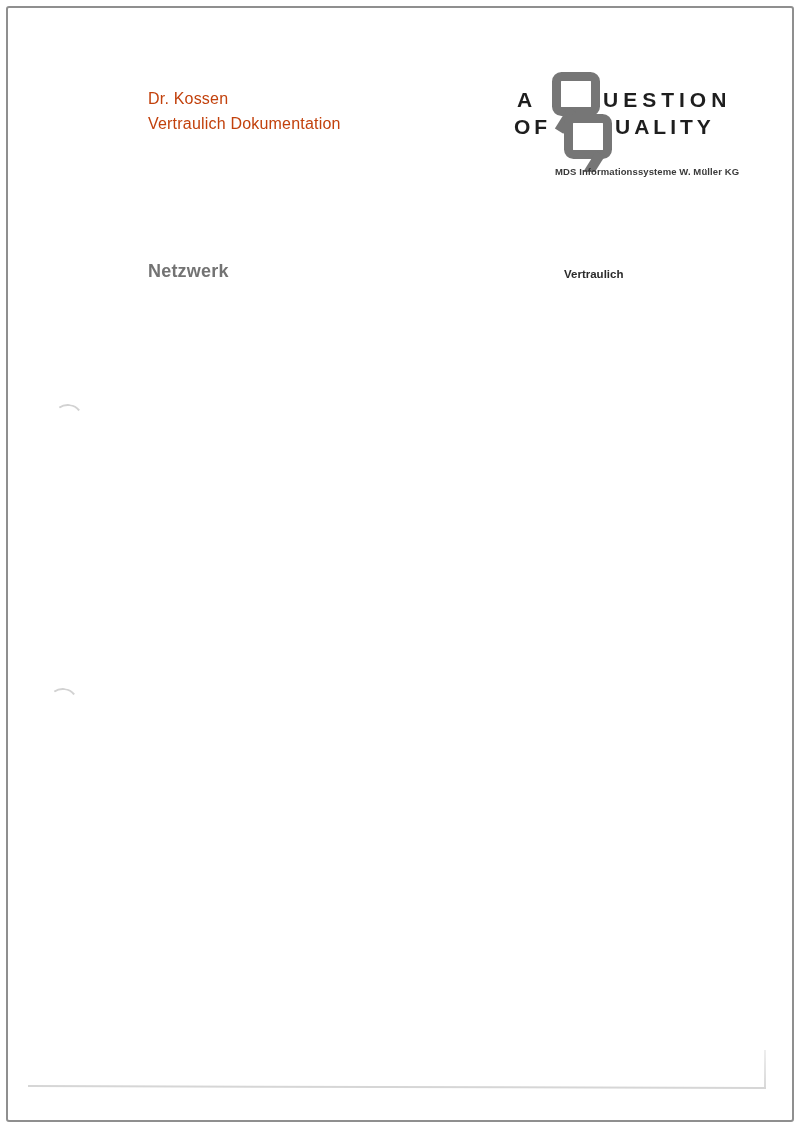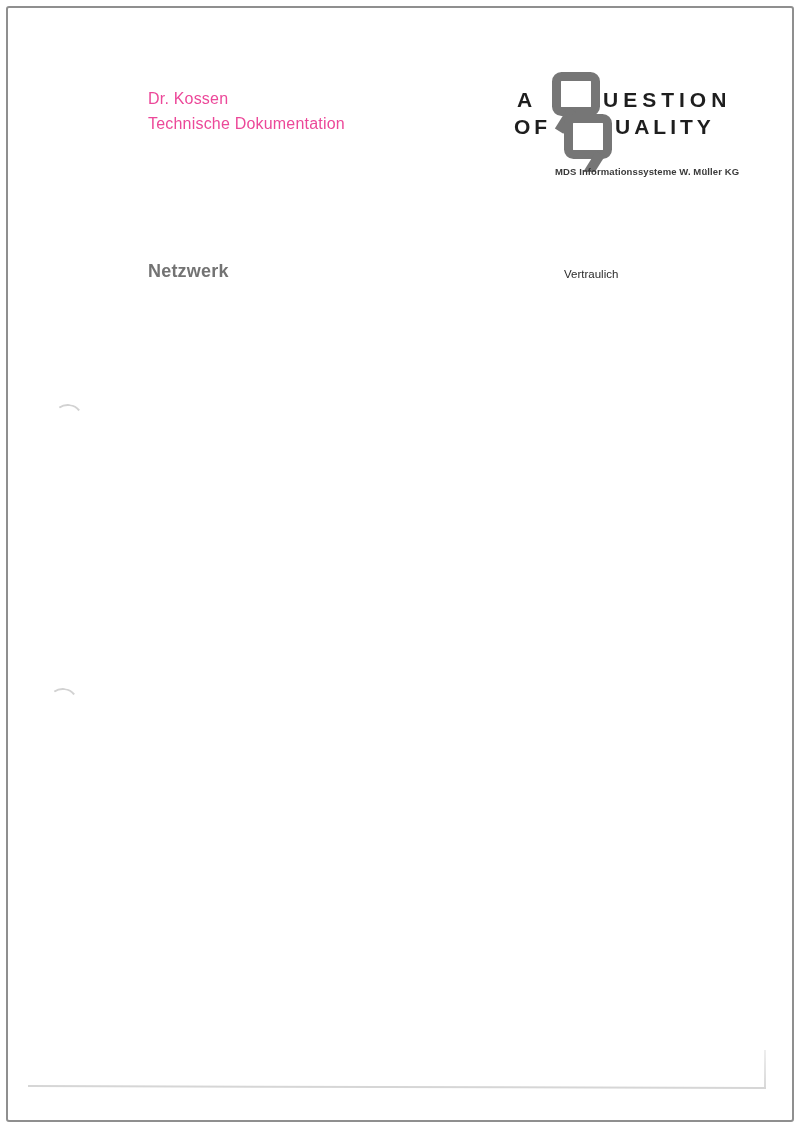--- a/index.html
+++ b/index.html
@@ -23,52 +23,52 @@
   .paper-edge-bottom{
     position:absolute;left:28px;top:1086px;width:738px;height:1.6px;
     background:#d6d6d6;transform:rotate(0.14deg);
   }
   .paper-edge-right{
     position:absolute;left:764px;top:1050px;width:1.6px;height:37px;
     background:linear-gradient(#eee,#d9d9d9);
   }
   .sender{
     position:absolute;left:148px;top:86px;font-size:16px;line-height:25px;
-    color:#ec4899;letter-spacing:0.2px;
+    color:#c2410c;letter-spacing:0.2px;
   }
   .logo-svg{position:absolute;left:505px;top:60px;}
   .logo-sub{
     position:absolute;left:527px;top:166px;font-size:9.5px;font-weight:700;
     color:#3a3a3a;letter-spacing:0.1px;padding-left:28px;
   }
   .doc-title{
     position:absolute;left:148px;top:261px;font-size:18px;font-weight:700;
     color:#737373;letter-spacing:0.2px;
   }
   .classification{
-    position:absolute;left:564px;top:268px;font-size:11.5px;font-weight:400;color:#2b2b2b;
+    position:absolute;left:564px;top:268px;font-size:11.5px;font-weight:700;color:#2b2b2b;
   }
   .doc-body{
     position:absolute;left:148px;top:309px;width:615px;
     font-size:11px;line-height:13.5px;color:#2d2d2d;
   }
   .sec{margin-bottom:13.5px;}
 </style>
 </head>
 <body>
 
 <div class="scan-frame"></div>
 <div class="hole hole-1"></div>
 <div class="hole hole-2"></div>
 <div class="paper-edge-bottom"></div>
 <div class="paper-edge-right"></div>
 
 <div class="sender">
   <div>Dr. Kossen</div>
-  <div>Technische Dokumentation</div>
+  <div>Vertraulich Dokumentation</div>
 </div>
 
 <svg class="logo-svg" width="235" height="112" viewBox="0 0 235 112" aria-hidden="true">
 
   <rect x="51.5" y="16.5" width="39" height="35" rx="5" fill="none" stroke="#767676" stroke-width="9"></rect>
   <rect x="56" y="48" width="10" height="25" fill="#767676" transform="rotate(32 61 60)"></rect>
 
   <rect x="63.5" y="58.5" width="39" height="36" rx="5" fill="none" stroke="#767676" stroke-width="9"></rect>
   <rect x="84" y="92" width="10" height="25" fill="#767676" transform="rotate(32 89 104)"></rect>
   <text x="12" y="47" font-size="21" font-weight="bold" fill="#1e1e1e" letter-spacing="5">A</text>

